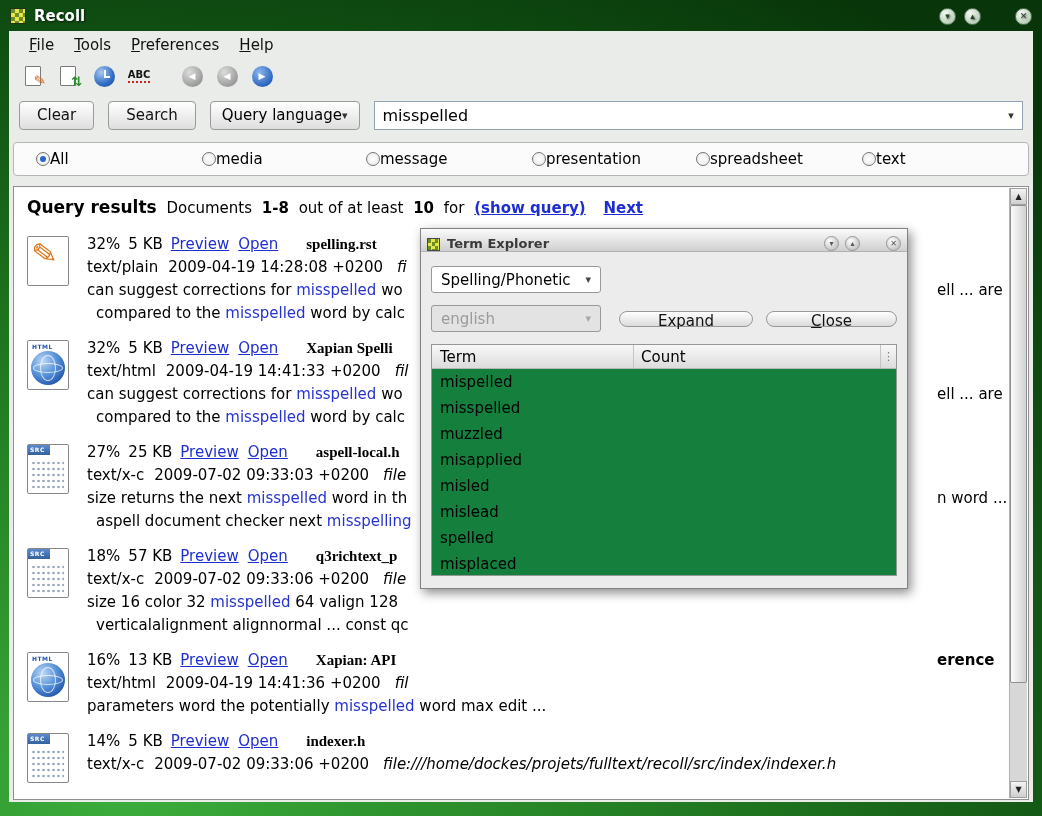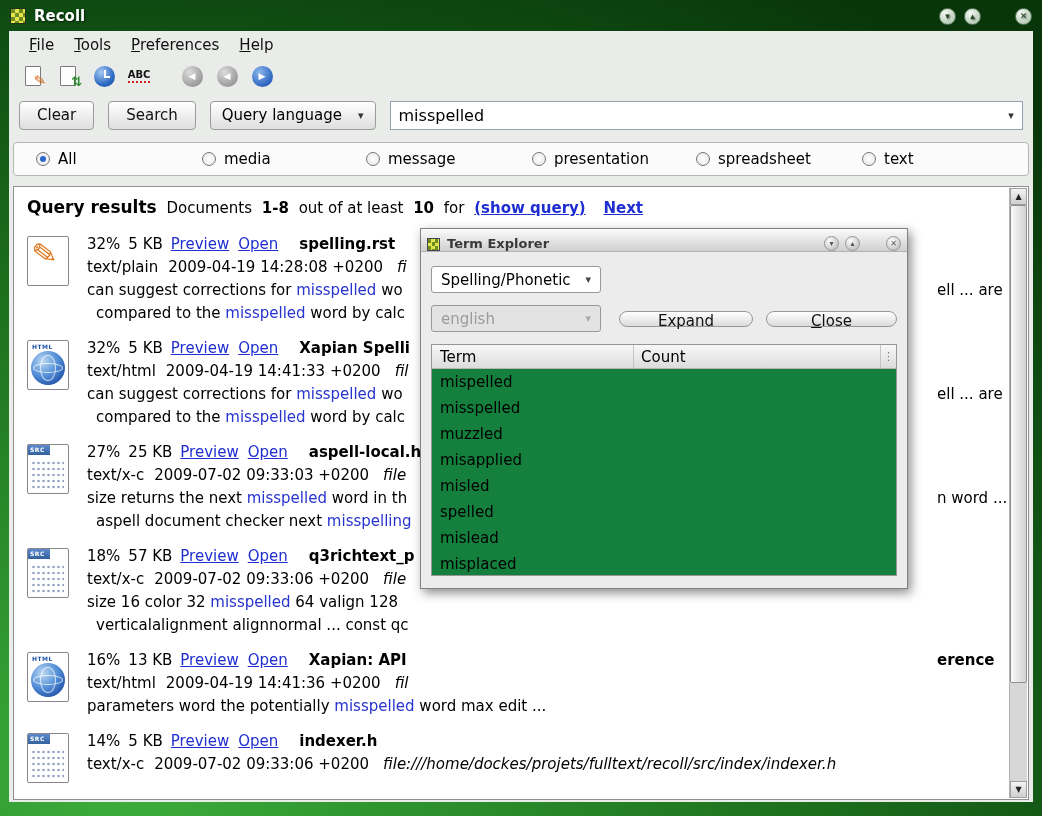--- a/index.html
+++ b/index.html
@@ -48,33 +48,33 @@
   .navc { width:21px; height:21px; border-radius:50%; display:flex; align-items:center;
     justify-content:center; color:#fff; font-size:9px; }
   .navc.gray { background:radial-gradient(circle at 35% 30%, #dcdcdc, #9a9a9a 72%); }
   .navc.blue { background:radial-gradient(circle at 35% 30%, #8cb6ea, #2a62c0 72%); }
   .nav-gap { margin-left:18px; }
 
   
   .searchrow { display:flex; align-items:center; padding:6px 10px 4px 10px; gap:14px; height:40px; }
   .btn { height:29px; padding:0 17px; font-size:15px; font-family:inherit; color:#111;
     background:linear-gradient(#ffffff,#dedede); border:1px solid #9b9b9b; border-radius:4px; cursor:pointer; }
-  .qlang { display:flex; align-items:center; gap:16px; padding:0 11px; height:29px;
+  .qlang { display:flex; align-items:center; gap:0; padding:0 11px; height:29px;
     background:linear-gradient(#ffffff,#dedede); border:1px solid #9b9b9b; border-radius:4px; cursor:pointer; }
   .qlang .arr { font-size:11px; color:#333; }
   .searchbox { flex:1; display:flex; align-items:center; height:29px; background:#fff;
     border:1px solid #93a3b3; }
   .searchbox input { flex:1; border:none; outline:none; font-size:16px; font-family:inherit;
     padding:0 8px; background:transparent; }
   .sb-arrow { width:22px; text-align:center; font-size:11px; color:#333; cursor:pointer; }
 
   
   .filterrow { position:relative; margin:8px 4px 0 4px; height:34px; background:#fbfbfb;
     border:1px solid #b6b6b6; border-radius:4px; }
-  .radio-item { position:absolute; top:7px; display:flex; align-items:center; gap:8px;
+  .radio-item { position:absolute; top:7px; display:flex; align-items:center; 
     font-size:15px; cursor:pointer; }
   .radio-item:nth-child(1){ left:22px; }  .radio-item:nth-child(2){ left:188px; }
   .radio-item:nth-child(3){ left:352px; } .radio-item:nth-child(4){ left:518px; }
   .radio-item:nth-child(5){ left:682px; } .radio-item:nth-child(6){ left:848px; }
   .rb { width:14px; height:14px; border-radius:50%; border:1px solid #767676;
     background:radial-gradient(#ffffff,#e6e6e6); position:relative; }
   .rb.on::after { content:""; position:absolute; inset:3px; border-radius:50%; background:#2a66c8; }
 
   
   .results-panel { position:absolute; left:4px; right:4px; top:155px; bottom:2px;
@@ -104,21 +104,21 @@
   .src-band { position:absolute; left:1px; top:1px; width:22px; height:10px;
     background:linear-gradient(#5d8ace,#33619c); color:#fff; font-size:6px; font-weight:bold;
     line-height:10px; padding-left:2px; letter-spacing:.5px; }
   .dots { position:absolute; left:4px; right:9px; top:16px; bottom:6px;
     background-image:radial-gradient(#98a6c2 1px, transparent 1.3px); background-size:5px 6px; }
 
   .rtext { flex:1; min-width:0; }
   .rline { line-height:23px; white-space:nowrap; overflow:hidden; position:relative; }
   .pct, .sz { margin-right:8px; }
   .rline .lnk { margin-right:9px; }
-  .rtitle { font-weight:bold; margin-left:12px; }
+  .rtitle { font-weight:bold; margin-left:19px;font-family:Liberation Serif, serif; }
   .dt { margin-left:10px; }
   .pth { margin-left:14px; font-style:italic; }
   .pth-full { font-style:italic; }
   .hl { color:#2633cf; }
   .indent { padding-left:9px; }
   .frag { position:absolute; left:850px; top:0; white-space:nowrap; }
   .frag.b { font-weight:bold; }
 
   
   .vscroll { position:absolute; top:1px; bottom:1px; right:1px; width:18px;
@@ -398,20 +398,20 @@
         <div class="tt-head">
           <span class="tt-h1">Term</span>
           <span class="tt-h2">Count</span>
           <span class="tt-grip">⋮</span>
         </div>
         <div class="tt-row">mispelled</div>
         <div class="tt-row">misspelled</div>
         <div class="tt-row">muzzled</div>
         <div class="tt-row">misapplied</div>
         <div class="tt-row">misled</div>
+        <div class="tt-row">mislead</div>
         <div class="tt-row">spelled</div>
-        <div class="tt-row">mislead</div>
         <div class="tt-row">misplaced</div>
       </div>
     </div>
   </div>
 
 </div>
 
 </body></html>

